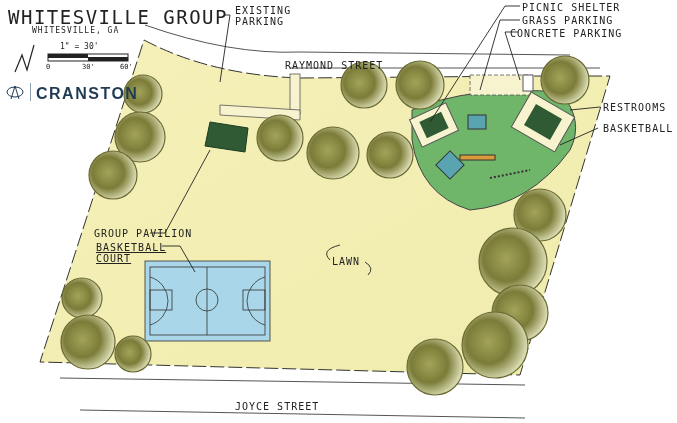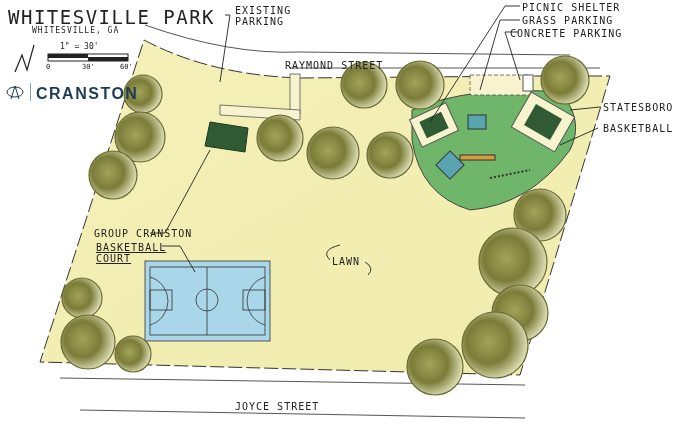--- a/index.html
+++ b/index.html
@@ -115,32 +115,32 @@
     <path d="M518 32 L505 32 L520 80"></path>
     <path d="M600 107 L570 110"></path>
     <path d="M598 128 L560 145"></path>
     <path d="M150 233 L165 233 L210 150"></path>
     <path d="M162 246 L180 246 L195 272"></path>
     <path d="M330 260 Q320 250 340 245"></path>
     <path d="M365 262 Q375 268 368 275"></path>
   </g>
 </svg>
 
-<div class="title">WHITESVILLE PARK</div>
+<div class="title">WHITESVILLE GROUP</div>
 <div class="subtitle">WHITESVILLE, GA</div>
 <div class="scale-lbl">1" = 30'</div>
 <div class="tick" style="left:46px">0</div>
 <div class="tick" style="left:82px">30'</div>
 <div class="tick" style="left:120px">60'</div>
 <div class="brand-sep"></div>
 <div class="brand" style="left:36px">CRANSTON</div>
 
 <div class="lbl" style="left:235px;top:5px;width:50px;white-space:normal;">EXISTING PARKING</div>
 <div class="lbl" style="left:285px;top:60px;">RAYMOND STREET</div>
 <div class="lbl" style="left:522px;top:2px;">PICNIC SHELTER</div>
 <div class="lbl" style="left:522px;top:15px;">GRASS PARKING</div>
 <div class="lbl" style="left:510px;top:28px;text-align:center;">CONCRETE PARKING</div>
-<div class="lbl" style="left:603px;top:102px;">STATESBORO</div>
+<div class="lbl" style="left:603px;top:102px;">RESTROOMS</div>
 <div class="lbl" style="left:603px;top:123px;">BASKETBALL</div>
-<div class="lbl" style="left:94px;top:228px;">GROUP CRANSTON</div>
+<div class="lbl" style="left:94px;top:228px;">GROUP PAVILION</div>
 <div class="lbl" style="left:96px;top:242px;width:70px;white-space:normal;text-decoration:underline;">BASKETBALL COURT</div>
 <div class="lbl" style="left:332px;top:256px;">LAWN</div>
 <div class="lbl" style="left:235px;top:401px;">JOYCE STREET</div>
 
 </body></html>

